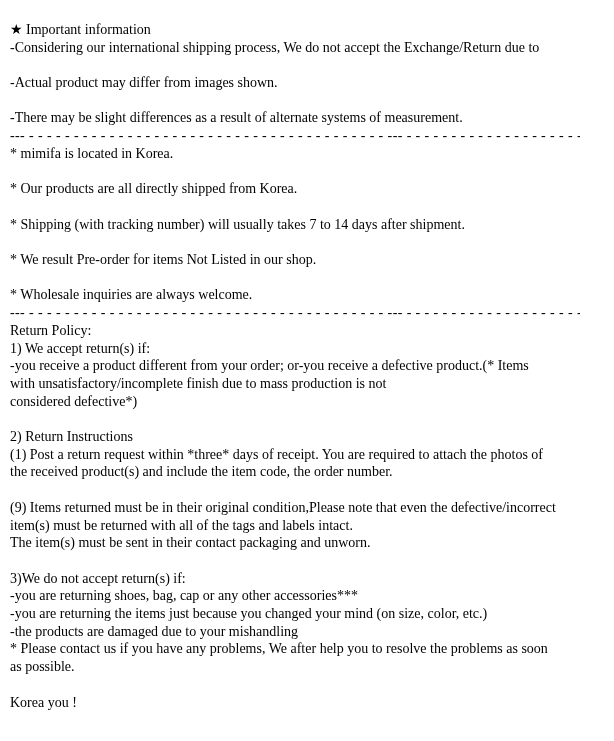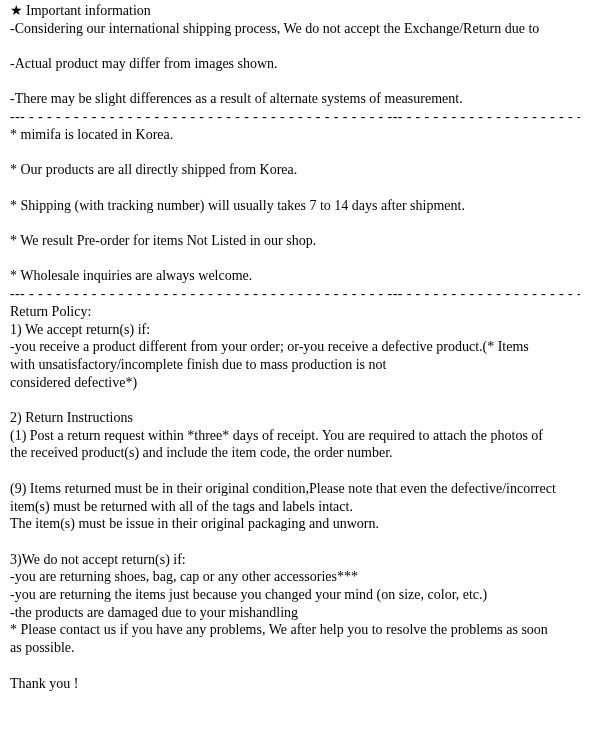--- a/index.html
+++ b/index.html
@@ -10,21 +10,21 @@
   .page {
     position: relative;
     width: 588px;
     height: 741px;
     background: #ffffff;
     color: #000000;
     font-family: "Liberation Serif", "DejaVu Serif", "DejaVu Sans", serif;
     font-size: 14px;
     line-height: 17.7px;
     box-sizing: border-box;
-    padding: 2px 8px 0 10px;
+    padding: 21px 8px 0 10px;
     overflow: hidden;
   }
   .section {
     display: block;
   }
   .line {
     white-space: pre;
     min-height: 17.7px;
     overflow: hidden;
   }
@@ -70,27 +70,27 @@
         <div class="line">-you receive a product different from your order; or-you receive a defective product.(* Items</div>
         <div class="line">with unsatisfactory/incomplete finish due to mass production is not</div>
         <div class="line">considered defective*)</div>
         <div class="line"></div>
         <div class="line">2) Return Instructions</div>
         <div class="line">(1) Post a return request within *three* days of receipt. You are required to attach the photos of</div>
         <div class="line">the received product(s) and include the item code, the order number.</div>
         <div class="line"></div>
         <div class="line">(9) Items returned must be in their original condition,Please note that even the defective/incorrect</div>
         <div class="line">item(s) must be returned with all of the tags and labels intact.</div>
-        <div class="line">The item(s) must be issue in their original packaging and unworn.</div>
+        <div class="line">The item(s) must be sent in their contact packaging and unworn.</div>
         <div class="line"></div>
         <div class="line">3)We do not accept return(s) if:</div>
         <div class="line">-you are returning shoes, bag, cap or any other accessories***</div>
         <div class="line">-you are returning the items just because you changed your mind (on size, color, etc.)</div>
         <div class="line">-the products are damaged due to your mishandling</div>
         <div class="line">* Please contact us if you have any problems, We after help you to resolve the problems as soon</div>
         <div class="line">as possible.</div>
       </div>
       <div class="section">
         <div class="line"></div>
-        <div class="line">Thank you !</div>
+        <div class="line">Korea you !</div>
       </div>
     </div>
 </div>
 
 </body></html>

